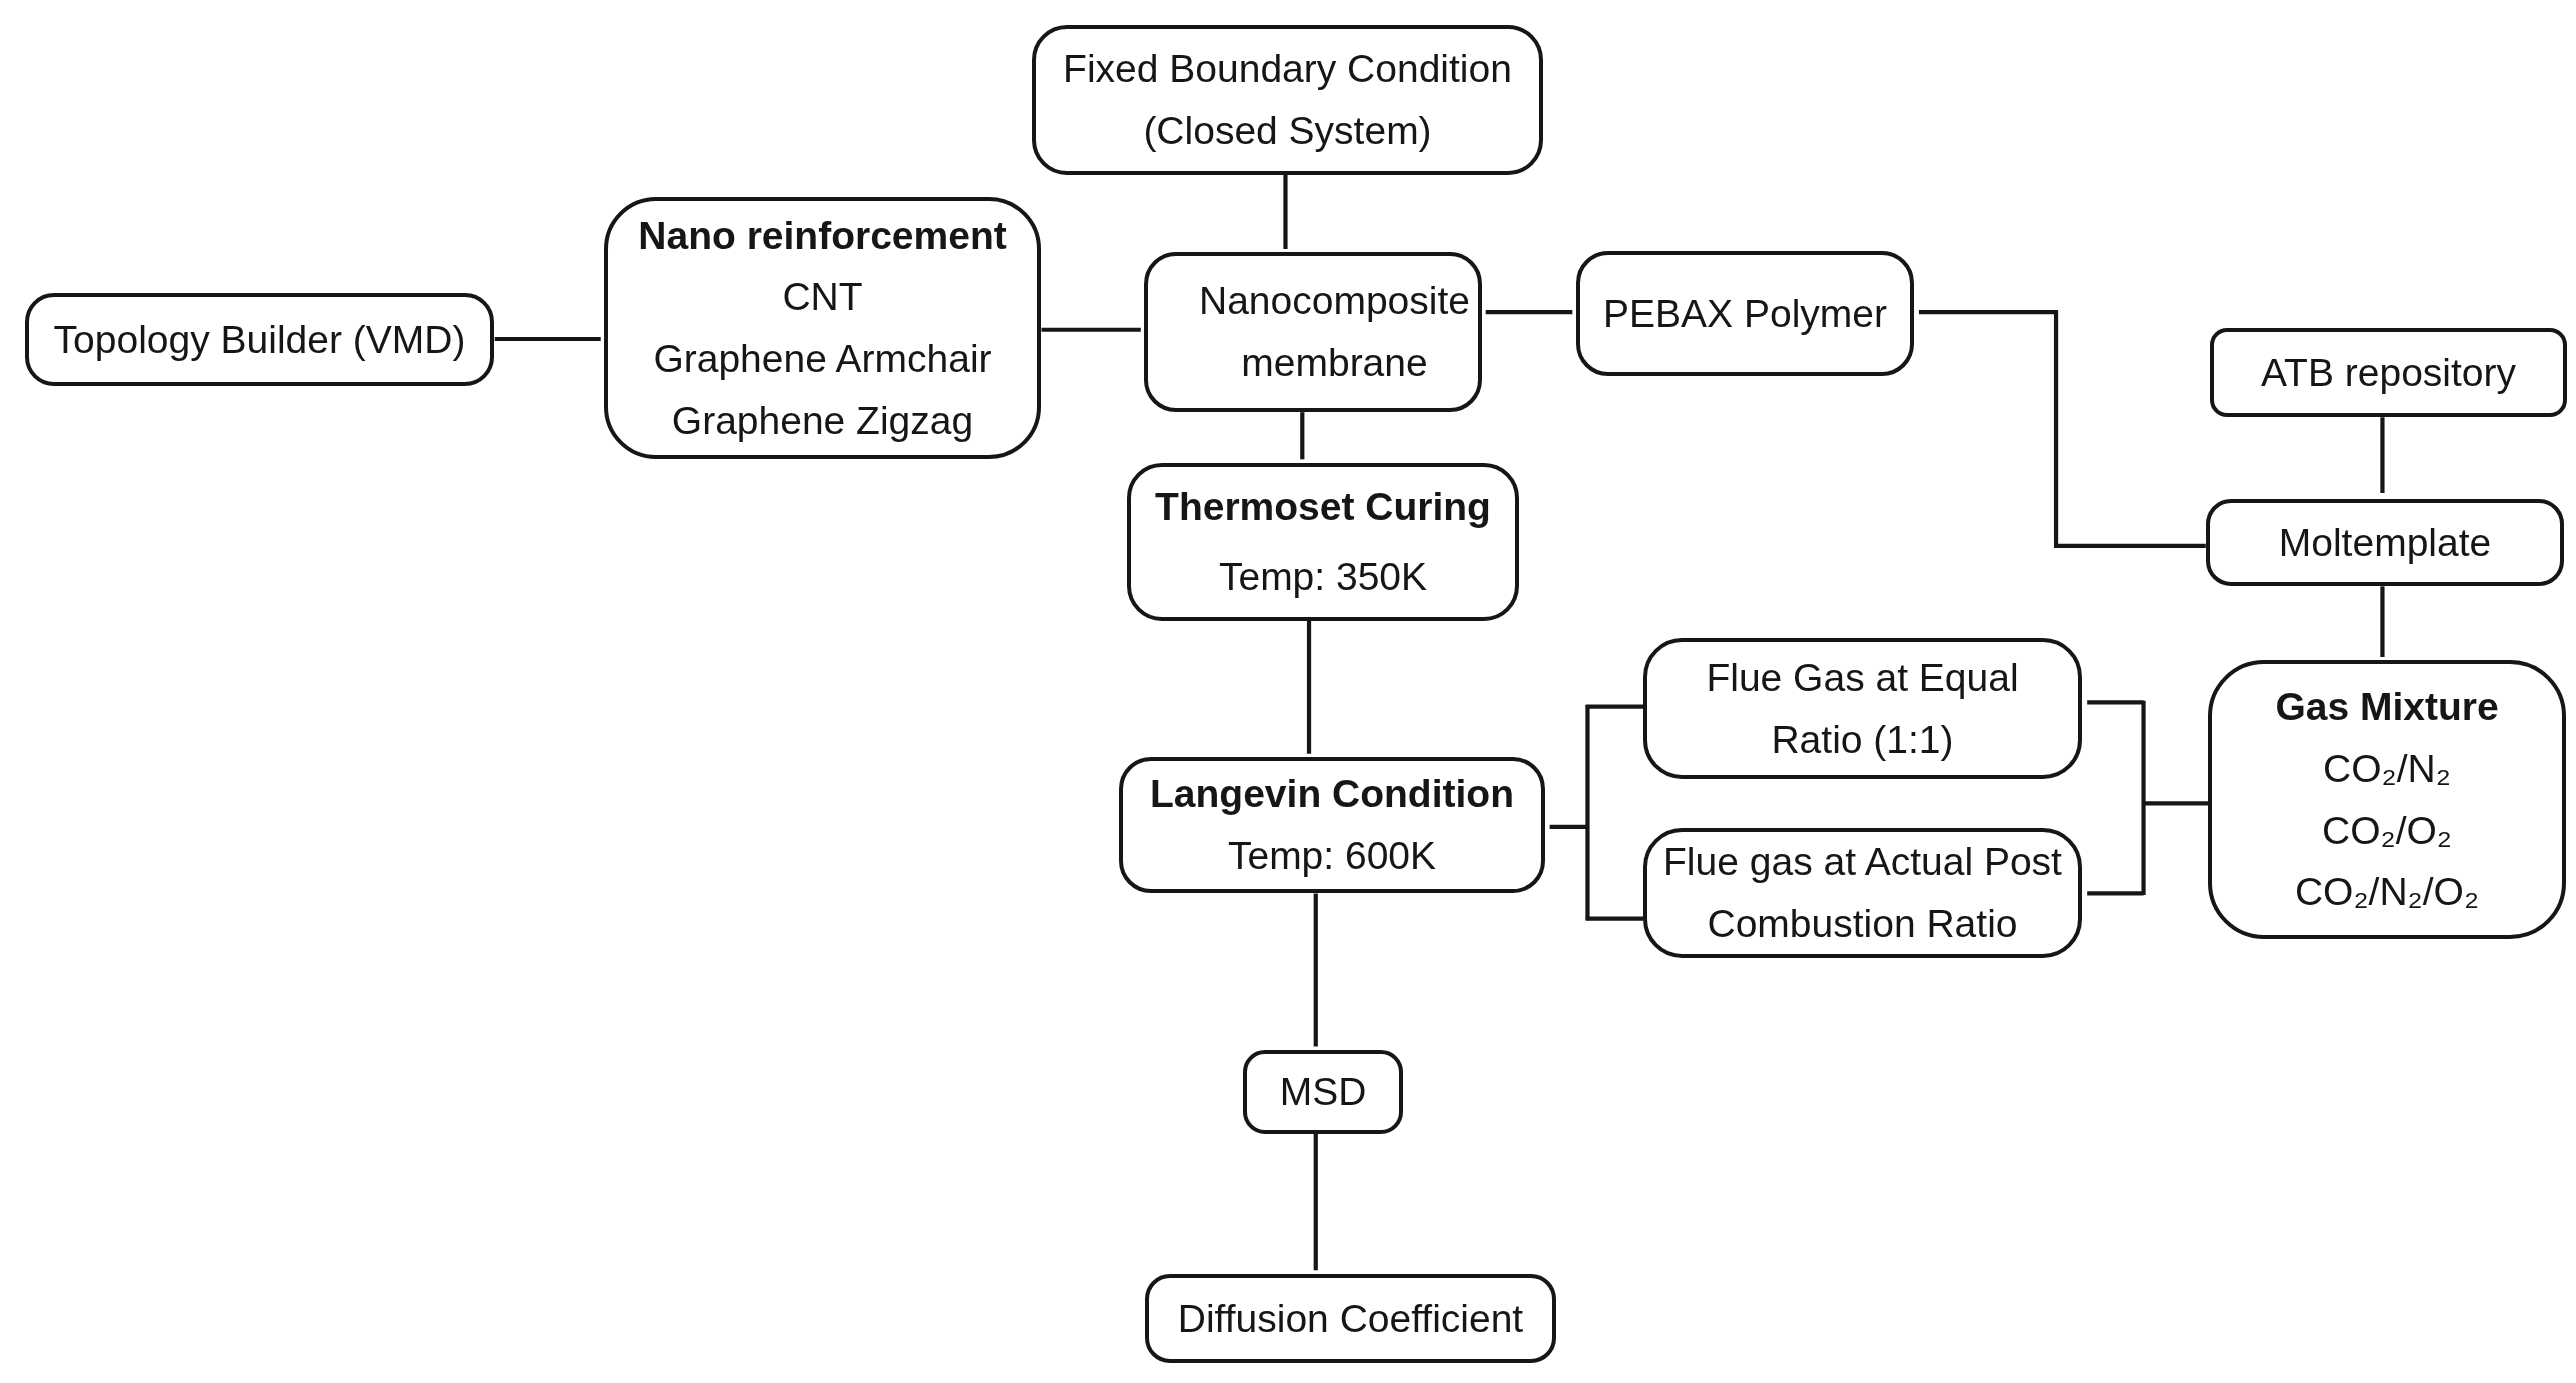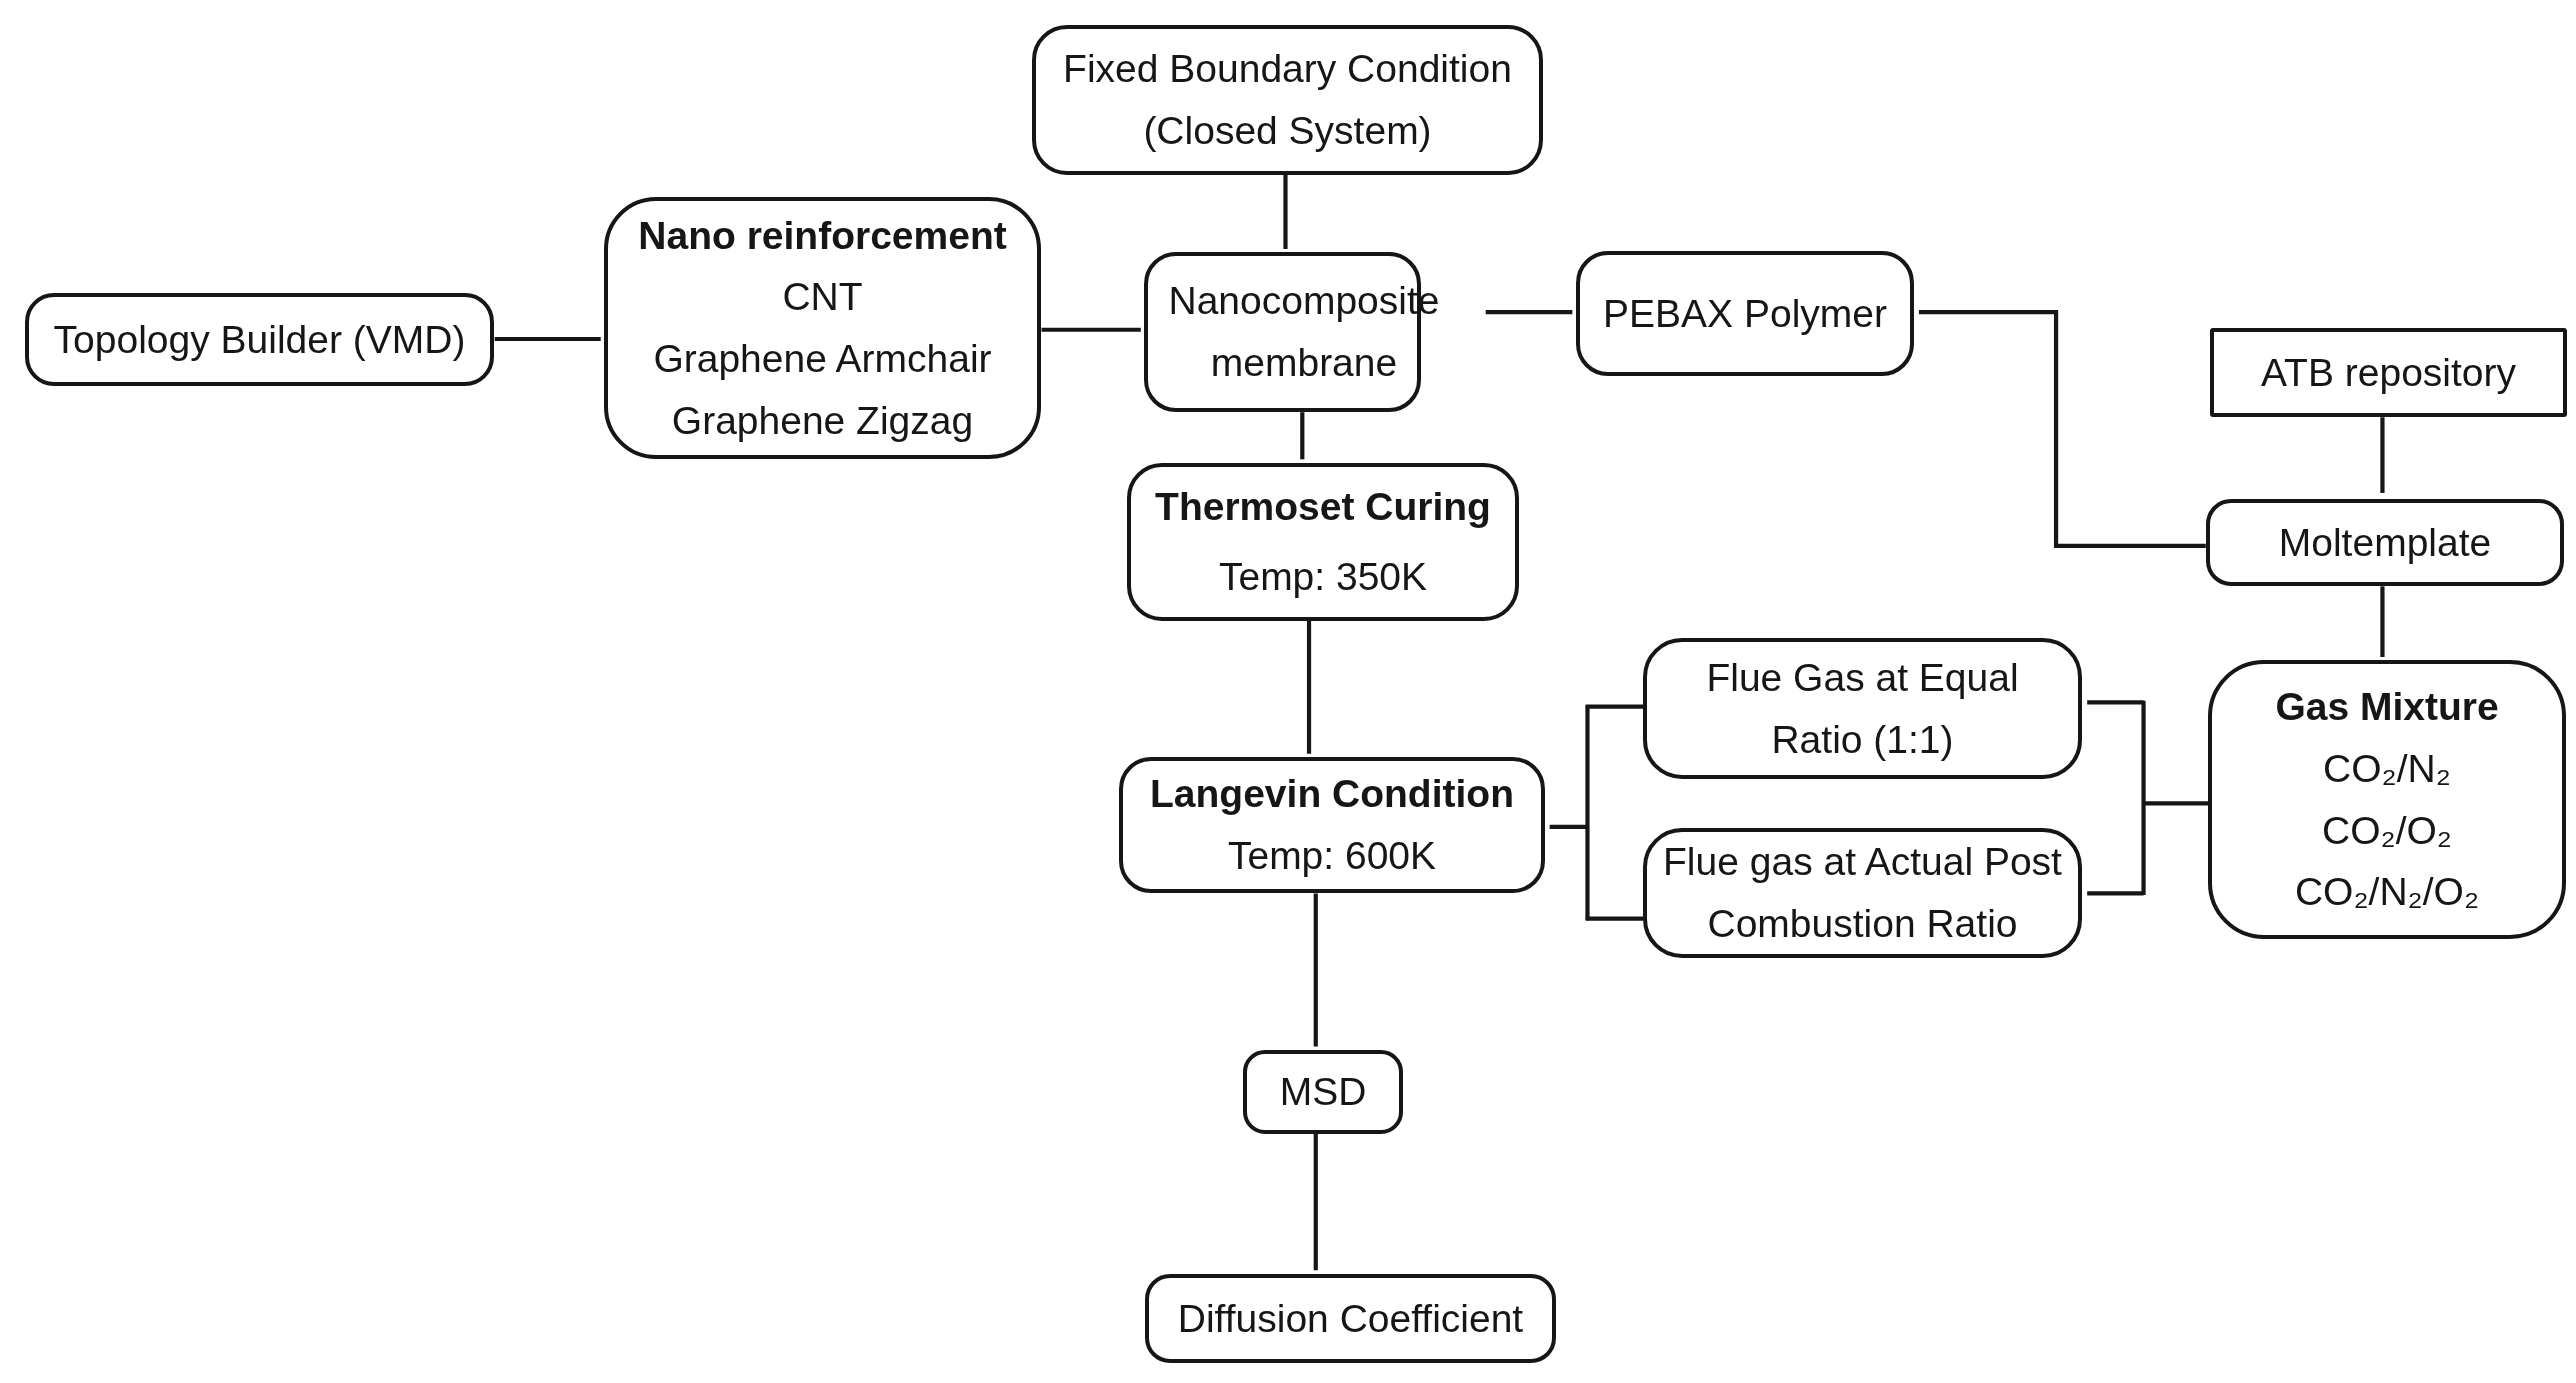--- a/index.html
+++ b/index.html
@@ -28,23 +28,23 @@
     display:flex;flex-direction:column;
     align-items:center;justify-content:center;
     text-align:right;
   }
   .t{font-size:39px;line-height:1.58;white-space:nowrap;color:var(--text);}
   .b{font-weight:bold;}
   
   .n-topology   {left:25px;   top:293px;  width:469px; height:93px; border-radius:29px;}
   .n-nano       {left:604px;  top:197px;  width:437px; height:262px; border-radius:52px;}
   .n-fixed      {left:1032px; top:25px;   width:511px; height:150px; border-radius:35px;}
-  .n-membrane   {left:1144px; top:252px;  width:277px; height:160px; border-radius:32px;padding-left:43px;}
+  .n-membrane   {left:1144px; top:252px;  width:338px; height:160px; border-radius:32px;padding-left:43px;}
   .n-pebax      {left:1576px; top:251px;  width:338px; height:125px; border-radius:32px;}
-  .n-atb        {left:2210px; top:328px;  width:357px; height:89px; border-radius:3px;}
+  .n-atb        {left:2210px; top:328px;  width:357px; height:89px; border-radius:17px;}
   .n-moltemplate{left:2206px; top:499px;  width:358px; height:87px; border-radius:25px;}
   .n-thermoset  {left:1127px; top:463px;  width:392px; height:158px; border-radius:35px;gap:8px;}
   .n-gasmix     {left:2208px; top:660px;  width:358px; height:279px; border-radius:56px;}
   .n-flue1      {left:1643px; top:638px;  width:439px; height:141px; border-radius:39px;}
   .n-flue2      {left:1643px; top:828px;  width:439px; height:130px; border-radius:39px;}
   .n-langevin   {left:1119px; top:757px;  width:426px; height:136px; border-radius:32px;}
   .n-msd        {left:1243px; top:1050px; width:160px; height:84px; border-radius:22px;}
   .n-diffusion  {left:1145px; top:1274px; width:411px; height:89px; border-radius:25px;}
 </style>
 </head>

